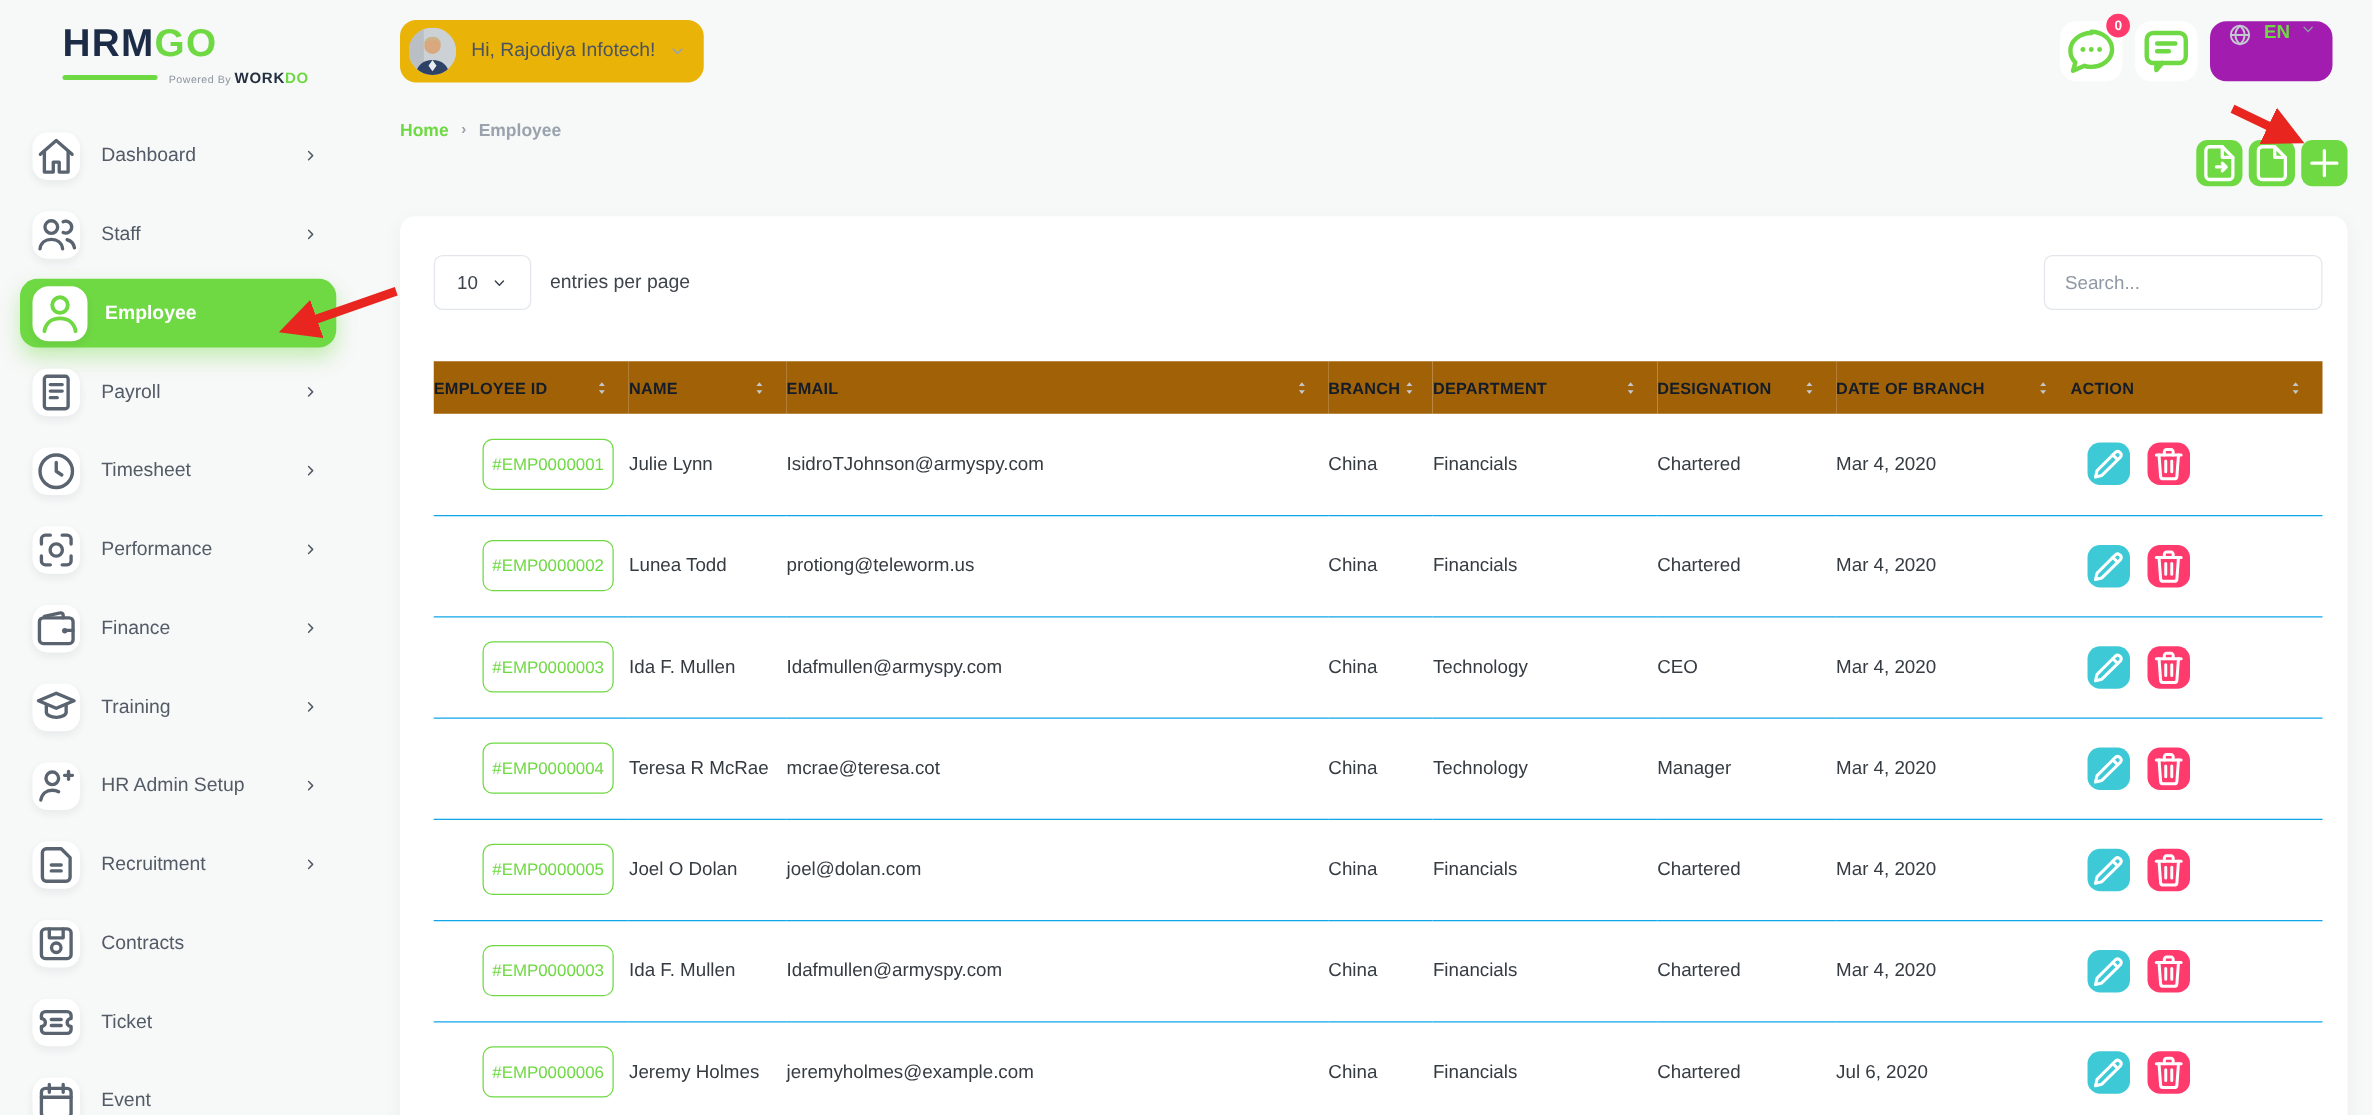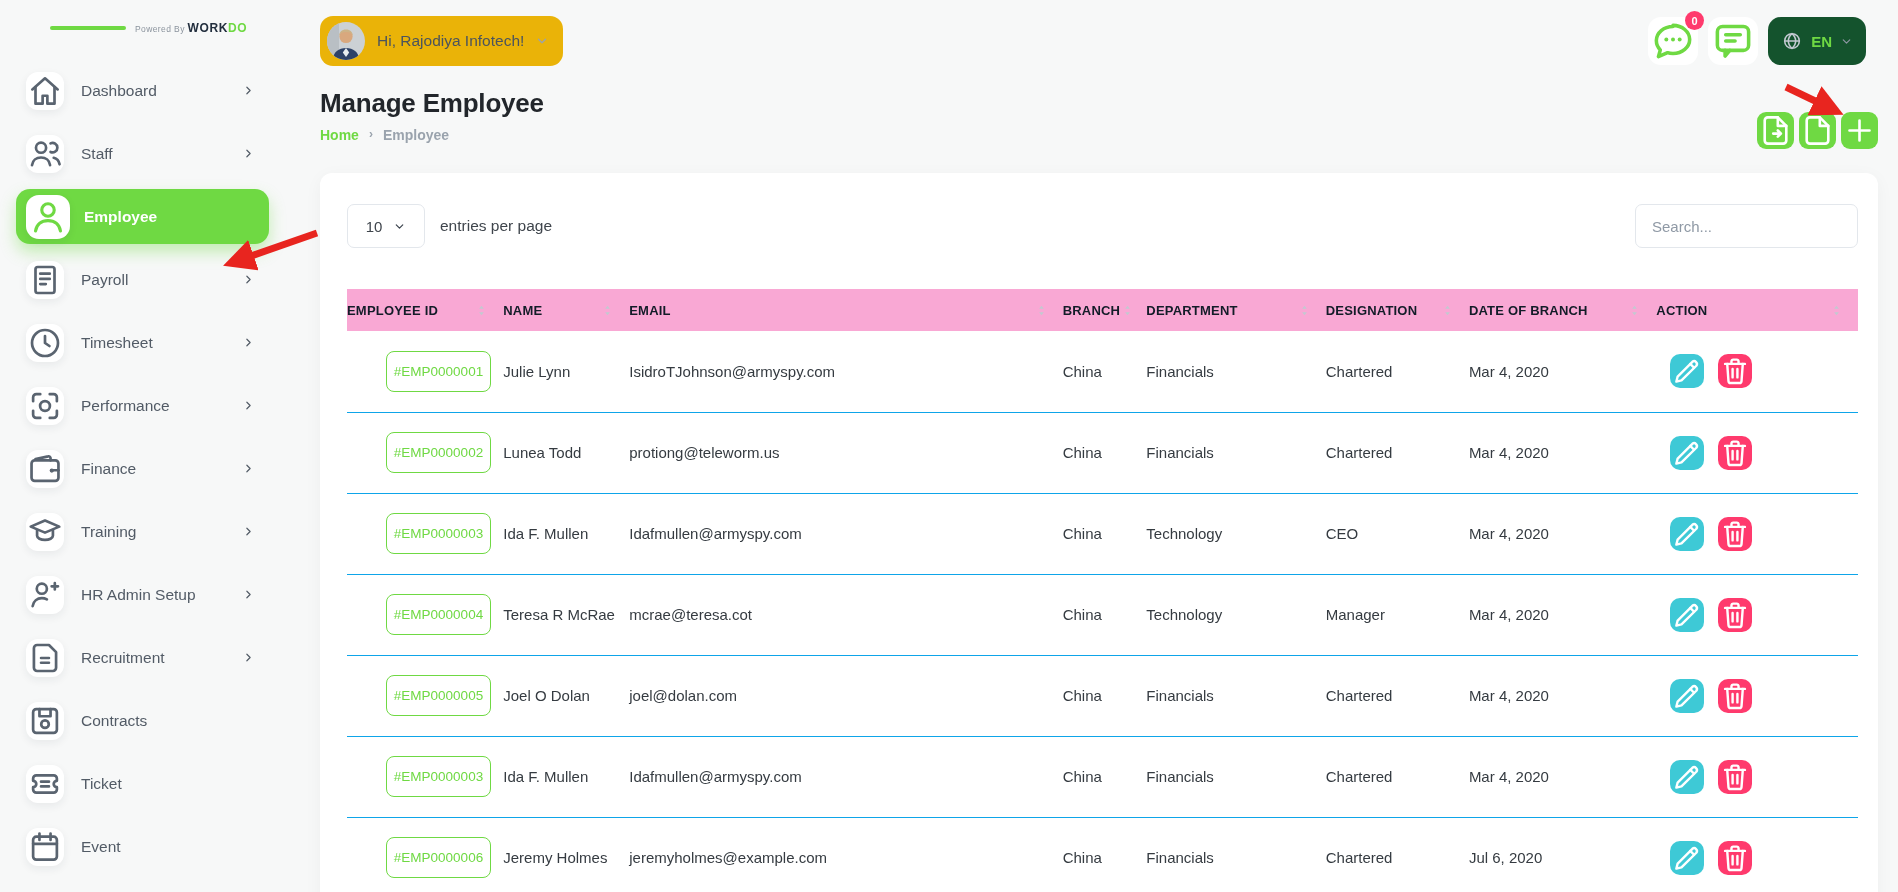--- a/index.html
+++ b/index.html
@@ -35,21 +35,21 @@
   .user-chip { display:flex; align-items:center; background:#eab308; border-radius:13px; padding:6px 14px 6px 7px; height:50px; cursor:pointer; }
   .avatar { width:38px; height:38px; border-radius:50%; overflow:hidden; flex:none; }
   .avatar svg { display:block; }
   .user-name { margin-left:12px; font-size:15.5px; color:#4b545e; }
   .chip-chevron { margin-left:11px; color:#9aa3ad; width:14px; height:14px; display:flex; }
   .chip-chevron svg { width:14px; height:14px; }
   .topbar-right { margin-left:auto; display:flex; align-items:center; gap:10px; margin-right:12px; }
   .icon-btn { width:50px; height:48px; background:#fff; border:none; border-radius:13px; display:flex; align-items:center; justify-content:center; color:var(--accent); position:relative; cursor:pointer; }
   .icon-btn svg { width:22px; height:22px; }
   .badge { position:absolute; top:-6px; right:-6px; min-width:19px; height:19px; border-radius:10px; background:var(--danger); color:#fff; font-size:11px; font-weight:700; display:flex; align-items:center; justify-content:center; padding:0 5px; }
-  .lang-chip { height:48px; background:#14532d; border-radius:13px; display:flex; align-items:center; padding:0 13px; gap:8px; cursor:pointer; }
+  .lang-chip { height:48px; background:#a21caf; border-radius:13px; display:flex; padding:0 13px; gap:8px; cursor:pointer; }
   .globe { color:#c3c9d1; width:22px; height:22px; display:flex; }
   .globe svg { width:22px; height:22px; }
   .lang-label { color:var(--accent); font-size:15px; font-weight:700; }
   .lang-chevron { color:#8d97a3; width:13px; height:13px; display:flex; }
   .lang-chevron svg { width:13px; height:13px; }
 
   .page-head { display:flex; align-items:flex-start; margin-top:14px; }
   .page-title { font-size:26px; font-weight:600; color:#22262b; letter-spacing:-.2px; }
   .breadcrumb { display:flex; align-items:flex-start; gap:10px; margin-top:8px; font-size:14px;font-weight:bold; }
   .bc-home { color:var(--accent); cursor:pointer; }
@@ -64,21 +64,21 @@
   .controls { display:flex; align-items:center; }
   .select-box { width:78px; height:44px; border:1px solid #e3e7ec; border-radius:7px; display:flex; align-items:center; justify-content:center; gap:11px; background:#fff; cursor:pointer; }
   .select-value { font-size:15px; color:#3f454c; }
   .select-chevron { width:13px; height:13px; color:#3a424c; display:flex; }
   .select-chevron svg { width:13px; height:13px; }
   .entries-label { margin-left:15px; font-size:15.5px; color:#3f454c; }
   .search-input { margin-left:auto; width:223px; height:44px; border:1px solid #e3e7ec; border-radius:7px; padding:0 16px; font-size:15px; color:#3f454c; outline:none; background:#fff; }
   .search-input::placeholder { color:#8f99a5; }
 
   .tbl { margin-top:41px; width:100%; border-collapse:collapse; table-layout:fixed; }
-  .tbl thead th { background:#f9a8d4; height:42px; font-size:13px; font-weight:700; color:#131c28; text-align:left; letter-spacing:.2px; }
+  .tbl thead th { background:#a16207; height:42px; font-size:13px; font-weight:700; color:#131c28; text-align:left; letter-spacing:.2px; }
   .th-inner { display:flex; align-items:center; justify-content:space-between; padding-right:14px; }
   .sort-icon { width:15px; height:15px; flex:none; display:flex; }
   .sort-icon svg { width:15px; height:15px; }
   .tbl tbody td { height:81px; border-top:1px solid #0ea5e9; font-size:15px; color:#353b41; vertical-align:middle; }
   .tbl tbody tr:first-child td { border-top:none; }
   .emp-badge { display:inline-flex; align-items:center; justify-content:center; width:105px; height:41px; border:1px solid var(--accent); color:var(--accent); border-radius:8px; font-size:13.5px; background:#fff;margin-left:39px; }
   .actions { display:flex; gap:14px; padding-left:14px; }
   .act { width:34px; height:34px; border:none; border-radius:10px; color:#fff; display:flex; align-items:center; justify-content:center; cursor:pointer; }
   .act svg { width:17px; height:17px; }
   .act.edit { background:var(--edit); }
@@ -91,20 +91,21 @@
   .anno line { stroke:var(--arrow); }
   .anno marker path { fill:var(--arrow); }
 </style>
 </head>
 <body>
 
 <div class="app">
 
   <aside class="sidebar">
     <div class="logo">
+      <div class="logo-text"><span>HRM</span><span class="accent">GO</span></div>
       <div class="logo-sub">
         <span class="logo-line"></span>
         <span class="powered"><span>Powered By</span> <b><span>WORK</span><i>DO</i></b></span>
       </div>
     </div>
     <ul class="menu">
         <li class="mi">
     <span class="mi-icon">
             <svg viewBox="0 0 24 24" fill="none" stroke="currentColor" stroke-width="1.7" stroke-linecap="round" stroke-linejoin="round" style="width:100%;height:100%">
               <path d="M4 11l8-7 8 7"></path>
@@ -337,21 +338,20 @@
               <svg viewBox="0 0 24 24" fill="none" stroke="currentColor" stroke-width="1.7" stroke-linecap="round" stroke-linejoin="round" style="width:100%;height:100%">
                 <path d="M6 9l6 6 6-6" stroke-width="2.2"></path>
               </svg>
             </span>
         </div>
       </div>
     </div>
 
     <div class="page-head">
       <div>
-        <div class="page-title">Manage Employee</div>
         <div class="breadcrumb">
           <span class="bc-home">Home</span>
           <span class="bc-sep">›</span>
           <span class="bc-cur">Employee</span>
         </div>
       </div>
       <div class="page-actions">
         <button class="pa-btn">
             <span style="display:flex">
               <svg viewBox="0 0 24 24" fill="none" stroke="currentColor" stroke-width="1.7" stroke-linecap="round" stroke-linejoin="round" style="width:100%;height:100%">

